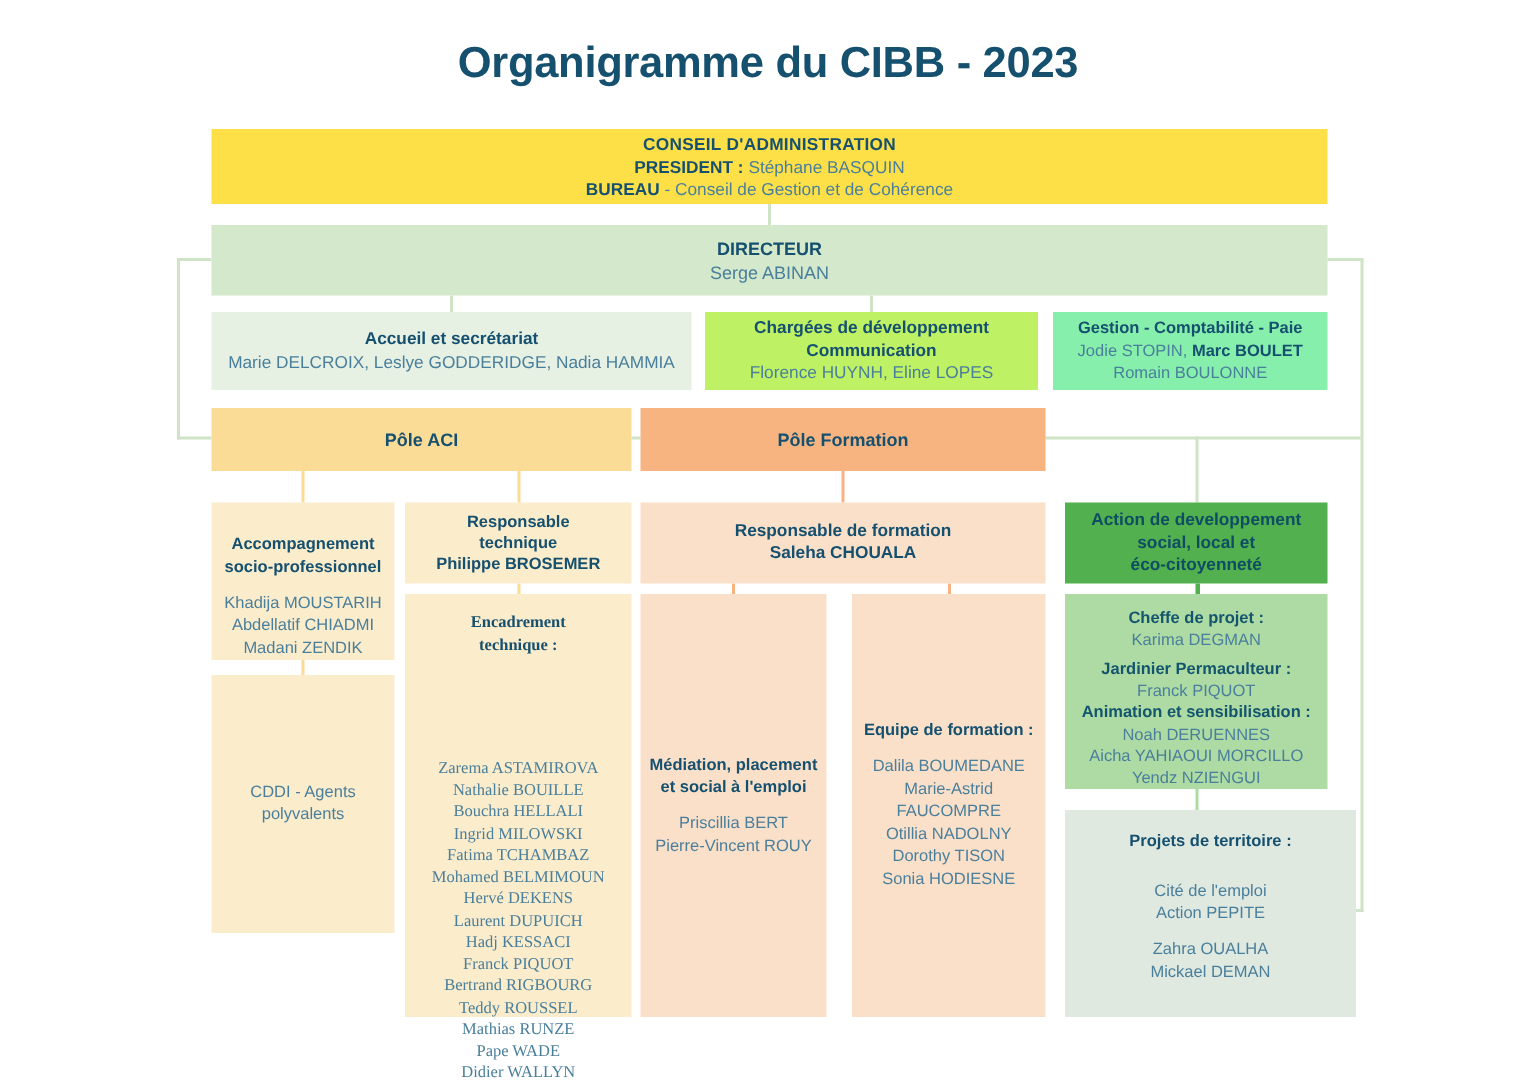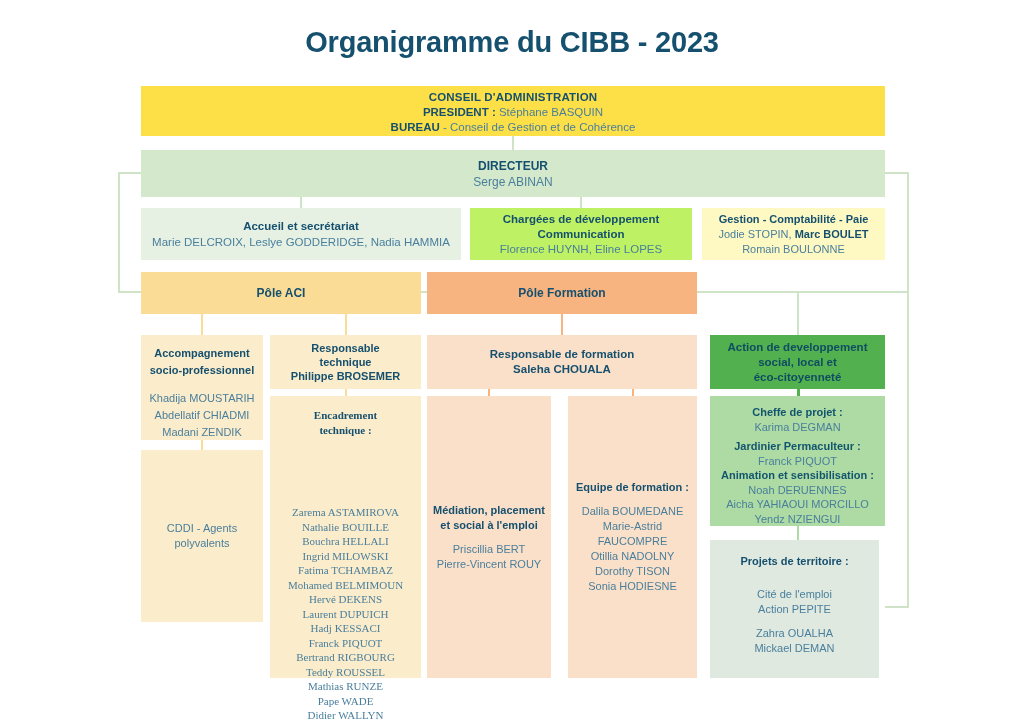--- a/index.html
+++ b/index.html
@@ -37,32 +37,32 @@
   #ca-box .r3 span.b{font-weight:bold;}
 
   #dir-box{left:141px;top:150px;width:744px;height:47px;background:#d4e8cc;
            justify-content:center;font-size:12px;line-height:16px;}
   #dir-box .r1{font-weight:bold;}
 
   #acc-box{left:141px;top:208px;width:320px;height:52px;background:#e6f1e4;
            justify-content:center;font-size:11.5px;line-height:16px;}
   #dev-box{left:470px;top:208px;width:222px;height:52px;background:#bef264;
            justify-content:center;font-size:11.5px;line-height:15px;}
-  #ges-box{left:702px;top:208px;width:183px;height:52px;background:#fef9c3;
+  #ges-box{left:702px;top:208px;width:183px;height:52px;background:#86efac;
            justify-content:center;font-size:11px;line-height:15px;}
 
   
   #aci-box{left:141px;top:272px;width:280px;height:42px;background:#fbdc96;
            justify-content:center;font-size:12px;}
   #form-box{left:427px;top:272px;width:270px;height:42px;background:#f7b481;
             justify-content:center;font-size:12px;}
 
   
   #acc-soc{left:141px;top:335px;width:122px;height:105px;background:#fbeccb;
-           justify-content:space-between;padding-top:11px;font-size:11px;line-height:15px;}
+           justify-content:flex-end;padding-top:11px;font-size:11px;line-height:15px;}
   #cddi{left:141px;top:450px;width:122px;height:172px;background:#fbeccb;
         justify-content:center;font-size:11px;line-height:15px;}
   #resp-tech{left:270px;top:335px;width:151px;height:54px;background:#fbeccb;
              justify-content:center;font-size:11px;line-height:14px;}
   #encadrement{left:270px;top:396px;width:151px;height:282px;background:#fbeccb;
                justify-content:flex-start;padding-top:12px;font-size:11px;line-height:14.5px;font-family:Liberation Serif, serif;}
   #encadrement .names{margin-top:68px;}
 
   
   #resp-form{left:427px;top:335px;width:270px;height:54px;background:#fbe0c9;
@@ -73,21 +73,21 @@
           justify-content:center;font-size:11px;line-height:15px;}
 
   
   #action-box{left:710px;top:335px;width:175px;height:54px;background:#52b04e;
               justify-content:center;font-size:11.5px;line-height:15px;color:#0f4d63;}
   #action-box .ttl{color:#0f4d63;}
   #green-team{left:710px;top:396px;width:175px;height:130px;background:#aedba4;
               justify-content:flex-start;padding-top:9px;font-size:11px;line-height:14.5px;}
   #green-team .ttl,#green-team .nm{color:#14556e;}
   #green-team .nm{color:#4a7f9c;}
-  #projets{left:710px;top:540px;width:169px;height:138px;background:#dfe9e0;
+  #projets{left:710px;top:540px;width:194px;height:138px;background:#dfe9e0;
            justify-content:flex-start;padding-top:14px;font-size:11px;line-height:15px;}
 
   .sp{height:9px;}
 </style>
 </head>
 <body>
 
 <div id="chart">
 
   <div id="page-title">Organigramme du CIBB - 2023</div>

